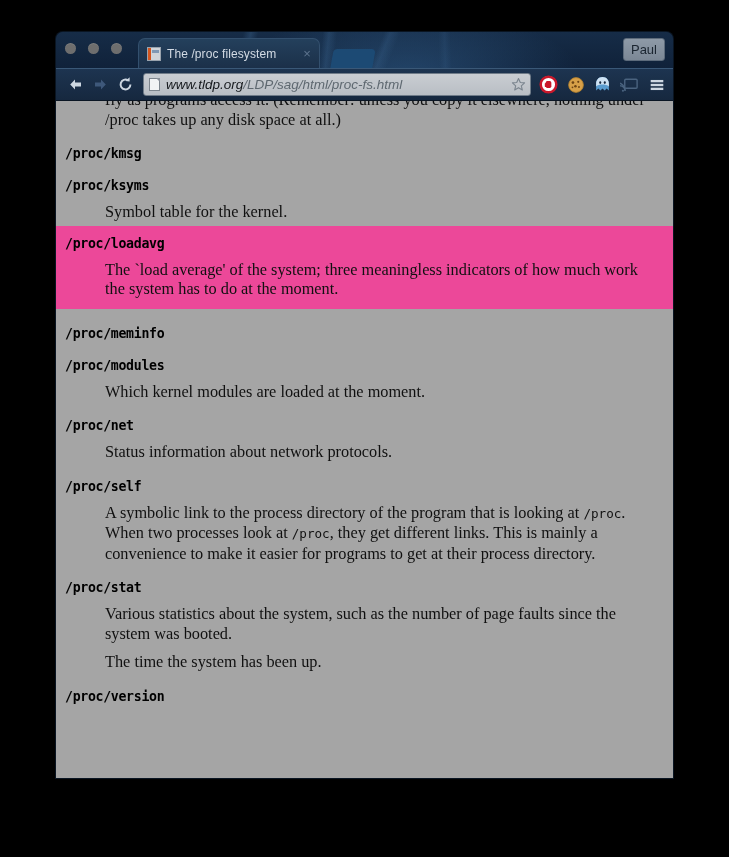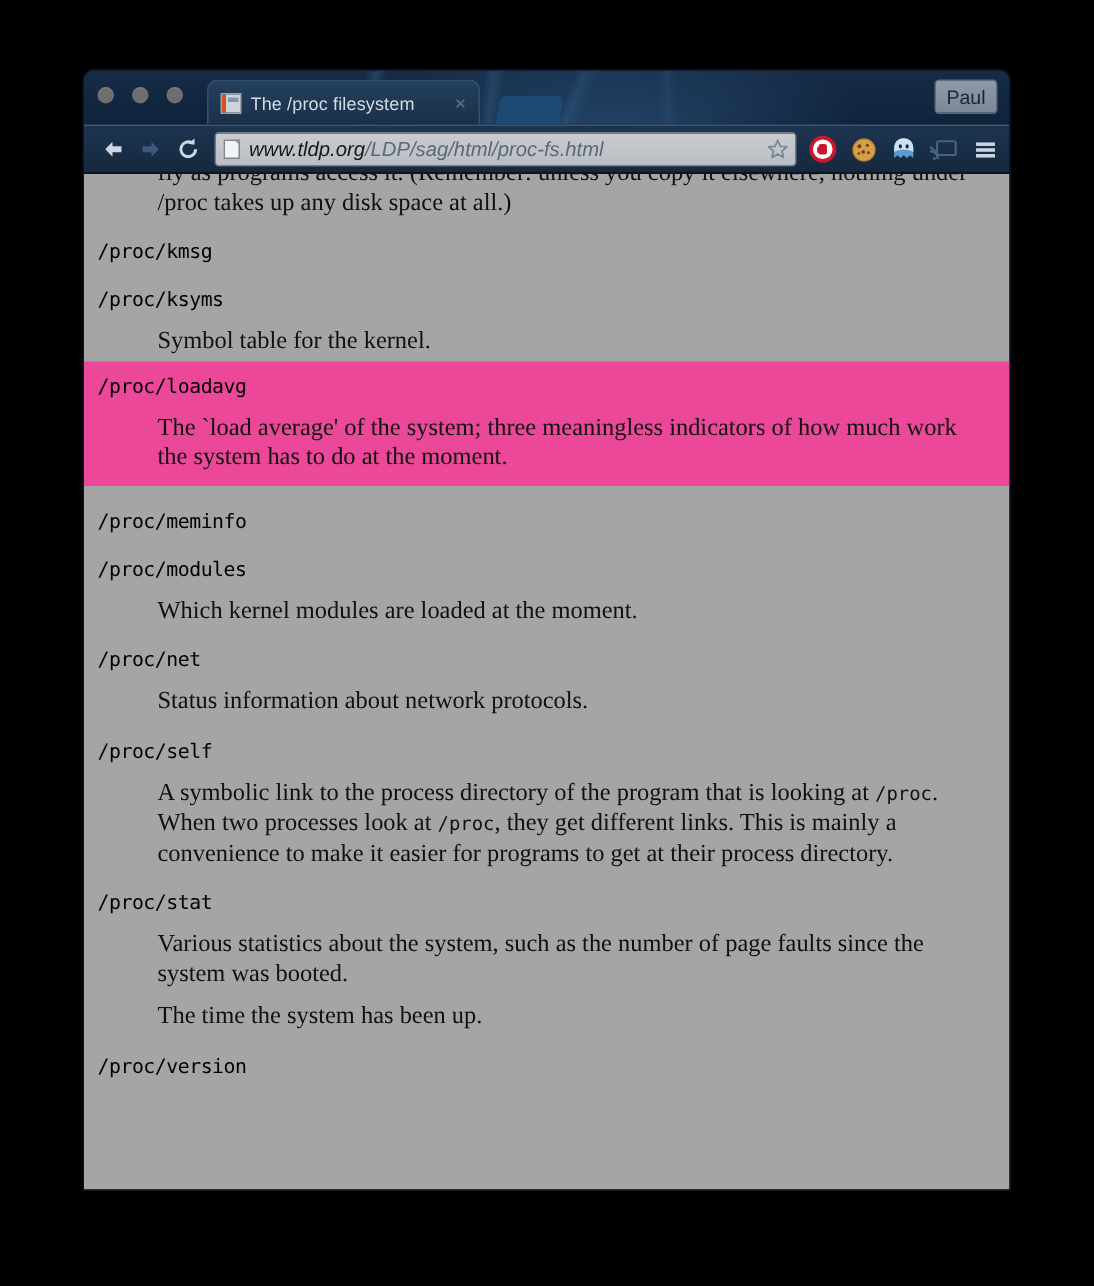--- a/index.html
+++ b/index.html
@@ -11,21 +11,21 @@
     overflow: hidden;
   }
   body {
     font-family: "Liberation Sans", sans-serif;
   }
 
   
   #browser-window {
     position: absolute;
     left: 56px;
-    top: 47px;
+    top: 32px;
     width: 617px;
     height: 746px;
     border-radius: 7px 7px 0 0;
     overflow: hidden;
     box-shadow: 0 0 0 1px #0a1522;
   }
 
   
   #tab-strip {
     position: relative;
@@ -222,21 +222,21 @@
     position: absolute;
     left: 0;
     top: -11px;
     width: 100%;
     font-family: "Liberation Serif", serif;
     color: #101010;
   }
   dl { margin: 0; }
   dt {
     font-family: "DejaVu Sans Mono", monospace;
-    font-weight: normal;
+    font-weight: bold;
     font-size: 13.2px;
     color: #000;
     padding-left: 9px;
     margin-top: 17px;
     letter-spacing: -0.3px;
   }
   dd {
     margin: 0;
     padding: 9px 25px 0 49px;
     font-size: 16.3px;

